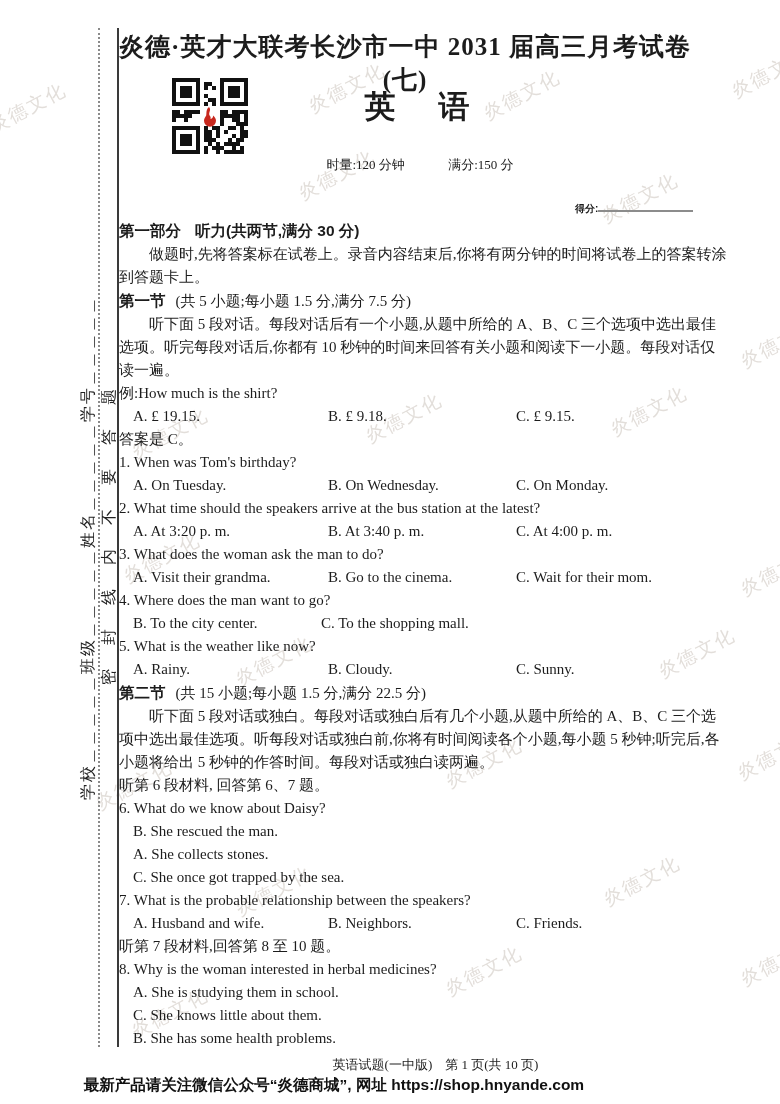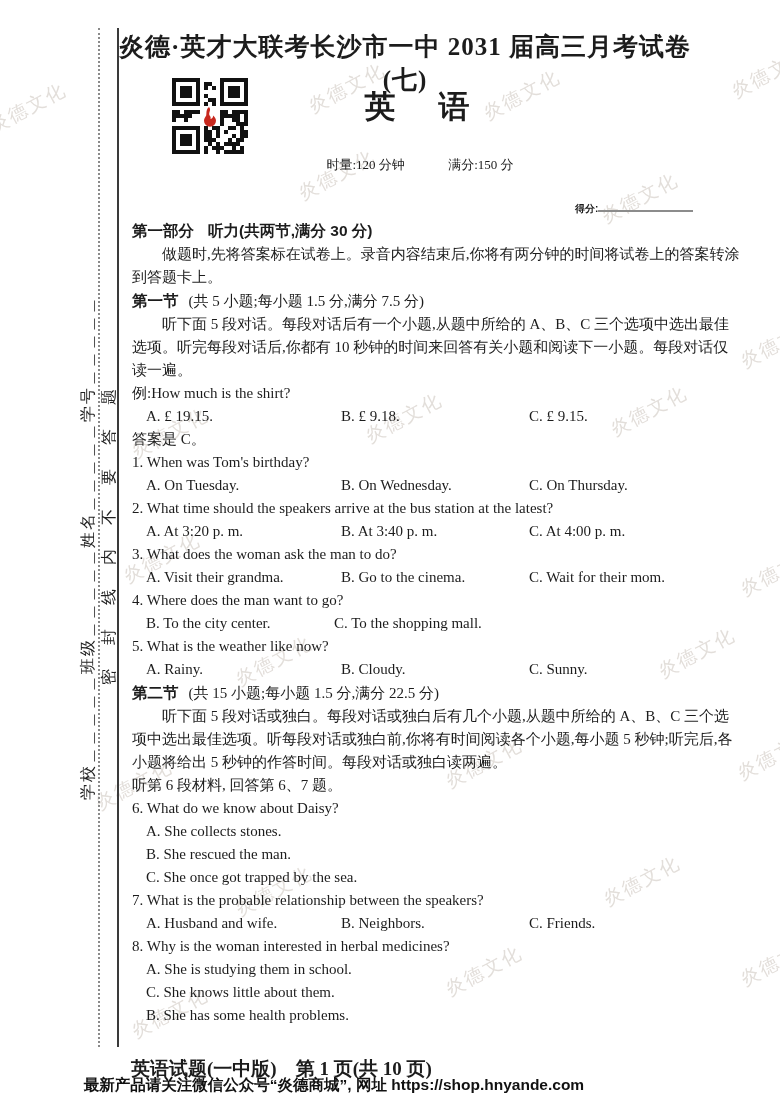--- a/index.html
+++ b/index.html
@@ -38,34 +38,34 @@
     font-size:25px;font-weight:bold;letter-spacing:1px;font-family:"Liberation Serif","DejaVu Serif",serif;}
   .qr{position:absolute;left:168px;top:78px;width:84px;height:76px;}
   .subject-title{position:absolute;left:130px;top:86px;width:580px;text-align:center;
     font-size:31px;letter-spacing:6px;}
   .meta-row{position:absolute;left:130px;top:156px;width:580px;text-align:center;font-size:13px;}
   .meta-row span{margin:0 20px;}
   .score-row{position:absolute;left:575px;top:196px;font-size:10px;}
   .score-blank{display:inline-block;width:95px;height:14px;border-bottom:2px solid #8c8c8c;}
 
   
-  .content{position:absolute;left:132px;top:219px;width:609px;font-size:15px;line-height:23px;}
+  .content{position:absolute;left:119px;top:219px;width:609px;font-size:15px;line-height:23px;}
   .content div{margin:0;}
   .indent{text-indent:2em;}
   .opt-row{display:flex;padding-left:14px;}
   .opt-a{width:195px;}
   .opt-b{width:188px;}
   .opt-c{flex:1;}
   .stack-opt{padding-left:14px;}
   .h-no{font-family:"Liberation Sans","DejaVu Sans",sans-serif;font-weight:bold;font-size:15.5px;}
   .h-title{font-family:"Liberation Sans","DejaVu Sans",sans-serif;font-weight:bold;font-size:15.5px;margin-left:14px;}
   .h-meta{margin-left:10px;text-align:center;}
 
   
-  .footer-page{position:absolute;left:131px;top:1056px;width:609px;text-align:left;font-size:19px;font-weight:bold;}
+  .footer-page{position:absolute;left:131px;top:1056px;width:609px;text-align:center;font-size:13px;}
   .footer-promo{position:absolute;left:0;top:1075px;width:668px;text-align:center;
     font-size:15.5px;font-family:"Liberation Sans","DejaVu Sans",sans-serif;font-weight:bold;color:#111;}
 </style>
 </head>
 <body>
 
 <div class="wm" style="left:-14px;top:95px">炎德文化</div>
 <div class="wm" style="left:305px;top:75px">炎德文化</div>
 <div class="wm" style="left:480px;top:82px">炎德文化</div>
 <div class="wm" style="left:728px;top:60px">炎德文化</div>
@@ -214,21 +214,21 @@
     <span class="opt-a">A. £ 19.15.</span>
     <span class="opt-b">B. £ 9.18.</span>
     <span class="opt-c">C. £ 9.15.</span>
   </div>
   <div>答案是 C。</div>
 
   <div>1. When was Tom's birthday?</div>
   <div class="opt-row">
     <span class="opt-a">A. On Tuesday.</span>
     <span class="opt-b">B. On Wednesday.</span>
-    <span class="opt-c">C. On Thursday.</span>
+    <span class="opt-c">C. On Monday.</span>
   </div>
 
   <div>2. What time should the speakers arrive at the bus station at the latest?</div>
   <div class="opt-row">
     <span class="opt-a">A. At 3:20 p. m.</span>
     <span class="opt-b">B. At 3:40 p. m.</span>
     <span class="opt-c">C. At 4:00 p. m.</span>
   </div>
 
   <div>3. What does the woman ask the man to do?</div>
@@ -251,31 +251,32 @@
     <span class="opt-c">C. Sunny.</span>
   </div>
 
   <div>
     <span class="h-no">第二节</span><span class="h-meta">(共 15 小题;每小题 1.5 分,满分 22.5 分)</span>
   </div>
   <div class="indent">听下面 5 段对话或独白。每段对话或独白后有几个小题,从题中所给的 A、B、C 三个选项中选出最佳选项。听每段对话或独白前,你将有时间阅读各个小题,每小题 5 秒钟;听完后,各小题将给出 5 秒钟的作答时间。每段对话或独白读两遍。</div>
 
   <div>听第 6 段材料, 回答第 6、7 题。</div>
   <div>6. What do we know about Daisy?</div>
+  <div class="stack-opt">B. She rescued the man.</div>
   <div class="stack-opt">A. She collects stones.</div>
-  <div class="stack-opt">B. She rescued the man.</div>
   <div class="stack-opt">C. She once got trapped by the sea.</div>
 
   <div>7. What is the probable relationship between the speakers?</div>
   <div class="opt-row">
     <span class="opt-a">A. Husband and wife.</span>
     <span class="opt-b">B. Neighbors.</span>
     <span class="opt-c">C. Friends.</span>
   </div>
 
+  <div>听第 7 段材料,回答第 8 至 10 题。</div>
   <div>8. Why is the woman interested in herbal medicines?</div>
   <div class="stack-opt">A. She is studying them in school.</div>
   <div class="stack-opt">C. She knows little about them.</div>
   <div class="stack-opt">B. She has some health problems.</div>
 
 </div>
 
 <div class="footer-page">英语试题(一中版)　第 1 页(共 10 页)</div>
 <div class="footer-promo">最新产品请关注微信公众号“炎德商城”, 网址 https://shop.hnyande.com</div>
 

